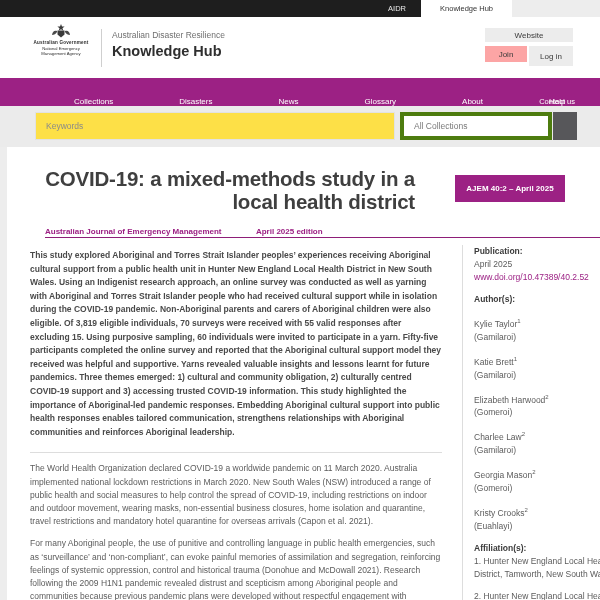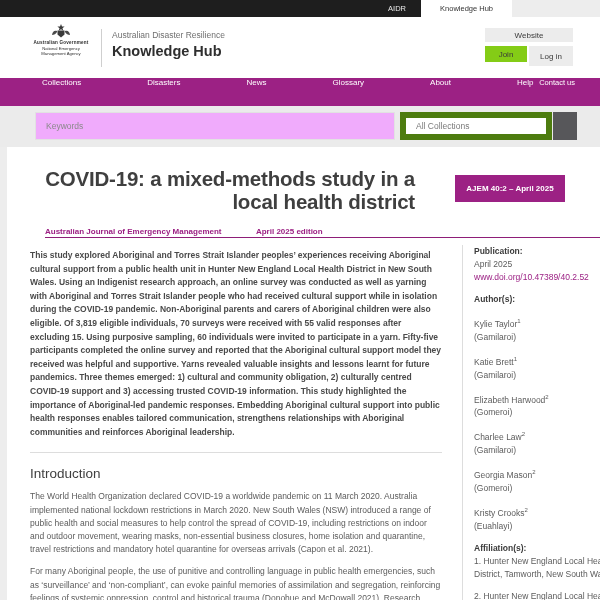--- a/index.html
+++ b/index.html
@@ -22,40 +22,40 @@
   .gov1 { font-size:4.6px; font-weight:bold; color:#2e2e2e; letter-spacing:.2px; }
   .gov2 { font-size:4.2px; color:#2e2e2e; margin-top:1px; line-height:5px; }
   .logo-divider { position:absolute; left:101px; top:12px; width:1px; height:38px; background:#cfcfcf; }
   .brand { position:absolute; left:112px; top:13px; }
   .brand-small { font-size:8.5px; color:#6f6f6f; }
   .brand-title { font-size:14.5px; font-weight:bold; color:#2f2f2f; margin-top:3px; }
   .hdr-buttons { position:absolute; right:27px; top:11px; width:88px; }
   .btn-website { width:88px; height:14px; background:#ececec; font-size:8px; color:#3a3a3a;
                  display:flex; align-items:center; justify-content:center; cursor:pointer; }
   .btn-row { display:flex; margin-top:4px; }
-  .btn-join { width:42px; height:16px; background:#84cc16; font-size:8px; color:#3a3a3a;
+  .btn-join { width:42px; height:16px; background:#fca5a5; font-size:8px; color:#3a3a3a;
               display:flex; align-items:center; justify-content:center; cursor:pointer; margin-right:2px; }
   .btn-login { width:44px; height:20px; background:#ececec; font-size:8px; color:#3a3a3a;
                display:flex; align-items:center; justify-content:center; cursor:pointer; }
 
   
   .navbar { position:absolute; top:78px; left:0; width:600px; height:28px; background:#9c2184;
-            display:flex; align-items:flex-start; }
+            display:flex; align-items:flex-end;padding-left:32px; }
   .navbar .nav-item { font-size:8px; color:#fff; cursor:pointer; margin-right:38px;margin-left:28px; }
   .navbar .nav-item:first-child { margin-left:42px; }
   .nav-contact { position:absolute; right:25px; font-size:7.5px; color:#fff; cursor:pointer; }
 
   
   .searchband { position:absolute; top:106px; left:0; width:600px; height:41px; background:#ebebeb; }
-  .search-input { position:absolute; left:35px; top:6px; width:360px; height:28px; background:#f0abfc;
+  .search-input { position:absolute; left:35px; top:6px; width:360px; height:28px; background:#fde047;
                   border:1px solid #e2e2e2; font-size:8.5px; color:#444; padding:0 10px;
                   font-family:"Liberation Sans", sans-serif; }
   .search-input::placeholder { color:#8a8a8a; }
   .collections-select { position:absolute; left:400px; top:6px; width:152px; height:28px; background:#fff;
-                        border:6px solid #4d7c0f; font-size:8.5px; color:#7a7a7a; display:flex;
+                        border:4px solid #4d7c0f; font-size:8.5px; color:#7a7a7a; display:flex;
                         align-items:center; padding:0 10px; cursor:pointer; }
   .search-btn { position:absolute; left:553px; top:6px; width:24px; height:28px; background:#57575a;
                 border:none; cursor:pointer; }
 
   
   .card { position:absolute; top:147px; left:7px; width:653px; height:453px; background:#fff; }
   .page-title { position:absolute; left:38px; top:20px; width:370px; font-size:20.5px;
                 line-height:23px; color:#3f3f3f; letter-spacing:-.2px;text-align:right; }
   .badge { position:absolute; left:448px; top:28px; width:110px; height:27px; background:#9c2184;
            color:#fff; font-size:8px; font-weight:bold; display:flex; align-items:center;
@@ -139,21 +139,20 @@
     <div class="badge">AJEM 40:2 – April 2025</div>
     <div class="links-row">
       <a href="#">Australian Journal of Emergency Management</a>
       <a href="#">April 2025 edition</a>
     </div>
     <div class="title-divider"></div>
 
     <div class="main-col">
       <p class="abstract">This study explored Aboriginal and Torres Strait Islander peoples’ experiences receiving Aboriginal cultural support from a public health unit in Hunter New England Local Health District in New South Wales. Using an Indigenist research approach, an online survey was conducted as well as yarning with Aboriginal and Torres Strait Islander people who had received cultural support while in isolation during the COVID-19 pandemic. Non-Aboriginal parents and carers of Aboriginal children were also eligible. Of 3,819 eligible individuals, 70 surveys were received with 55 valid responses after excluding 15. Using purposive sampling, 60 individuals were invited to participate in a yarn. Fifty-five participants completed the online survey and reported that the Aboriginal cultural support model they received was helpful and supportive. Yarns revealed valuable insights and lessons learnt for future pandemics. Three themes emerged: 1) cultural and community obligation, 2) culturally centred COVID-19 support and 3) accessing trusted COVID-19 information. This study highlighted the importance of Aboriginal-led pandemic responses. Embedding Aboriginal cultural support into public health responses enables tailored communication, strengthens relationships with Aboriginal communities and reinforces Aboriginal leadership.</p>
       <div class="abs-divider"></div>
-      <h2 class="intro-h">Introduction</h2>
       <p class="body-p">The World Health Organization declared COVID-19 a worldwide pandemic on 11 March 2020. Australia implemented national lockdown restrictions in March 2020. New South Wales (NSW) introduced a range of public health and social measures to help control the spread of COVID-19, including restrictions on indoor and outdoor movement, wearing masks, non-essential business closures, home isolation and quarantine, travel restrictions and mandatory hotel quarantine for overseas arrivals (Capon et al. 2021).</p>
       <p class="body-p">For many Aboriginal people, the use of punitive and controlling language in public health emergencies, such as ‘surveillance’ and ‘non-compliant’, can evoke painful memories of assimilation and segregation, reinforcing feelings of systemic oppression, control and historical trauma (Donohue and McDowall 2021). Research following the 2009 H1N1 pandemic revealed distrust and scepticism among Aboriginal people and communities because previous pandemic plans were developed without respectful engagement with</p>
     </div>
 
     <div class="side-col">
       <div class="side-label">Publication:</div>
       <div class="side-val">April 2025</div>
       <a href="#" class="doi-link">www.doi.org/10.47389/40.2.52</a>
 
       <div class="side-label">Author(s):</div>

